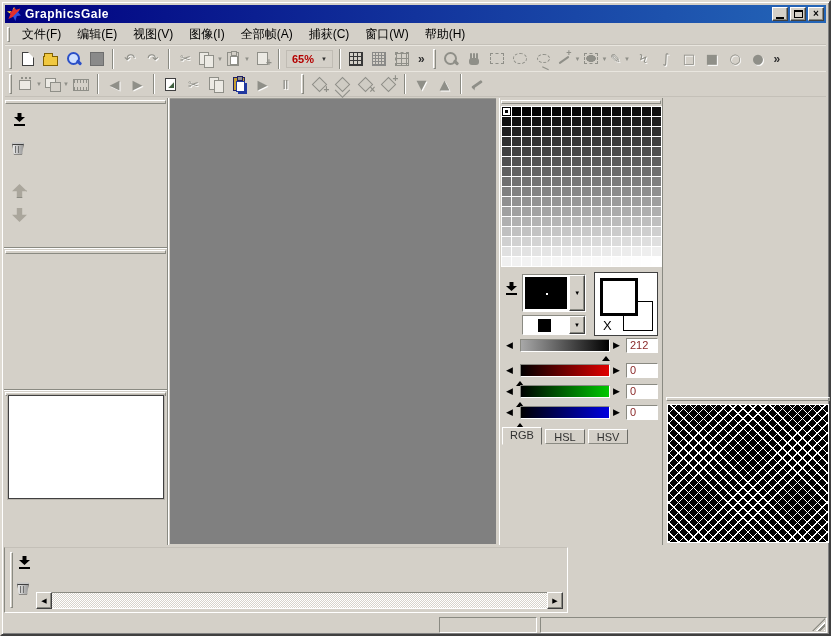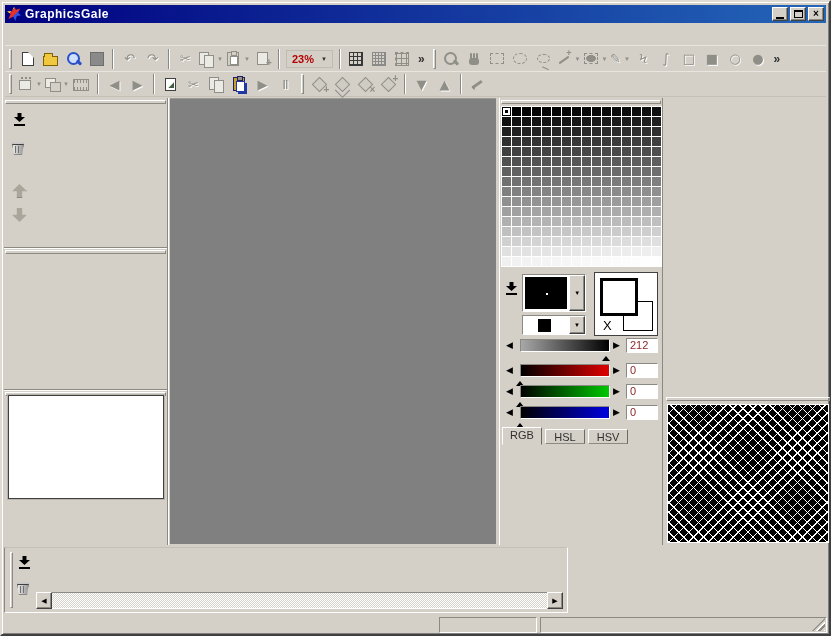--- a/index.html
+++ b/index.html
@@ -222,20 +222,31 @@
         </span>
       <span class="cap">
           <span class="ci-maxw"></span>
         </span>
       <span class="cap">
           <span>×</span>
         </span>
     </span>
   </div>
 
+  <div class="menubar">
+    <span class="mgrip"></span>
+    <span class="mitem">文件(F)</span>
+    <span class="mitem">编辑(E)</span>
+    <span class="mitem">视图(V)</span>
+    <span class="mitem">图像(I)</span>
+    <span class="mitem">全部帧(A)</span>
+    <span class="mitem">捕获(C)</span>
+    <span class="mitem">窗口(W)</span>
+    <span class="mitem">帮助(H)</span>
+  </div>
 
   <div class="tb tb1" id="tb1">
       <div class="grip"></div>
       <div class="tbtn en">
         <span class="ci ci-page"></span>
       </div>
       <div class="tbtn en">
         <span class="ci ci-folder"></span>
       </div>
       <div class="tbtn en">
@@ -261,21 +272,21 @@
       </div>
       <div class="tbtn dis">
         <span class="ci ci-paste"></span>
         <span class="dda">▼</span>
       </div>
       <div class="tbtn dis">
         <span class="ci ci-paste2"></span>
       </div>
       <div class="tsep"></div>
       <div class="zoomcombo">
-        <span class="zoomtxt">23%</span>
+        <span class="zoomtxt">65%</span>
         <span class="dda">▼</span>
       </div>
       <div class="tsep"></div>
       <div class="tbtn en">
         <span class="ci ci-grid1"></span>
       </div>
       <div class="tbtn en">
         <span class="ci ci-grid2"></span>
       </div>
       <div class="tbtn dis">

